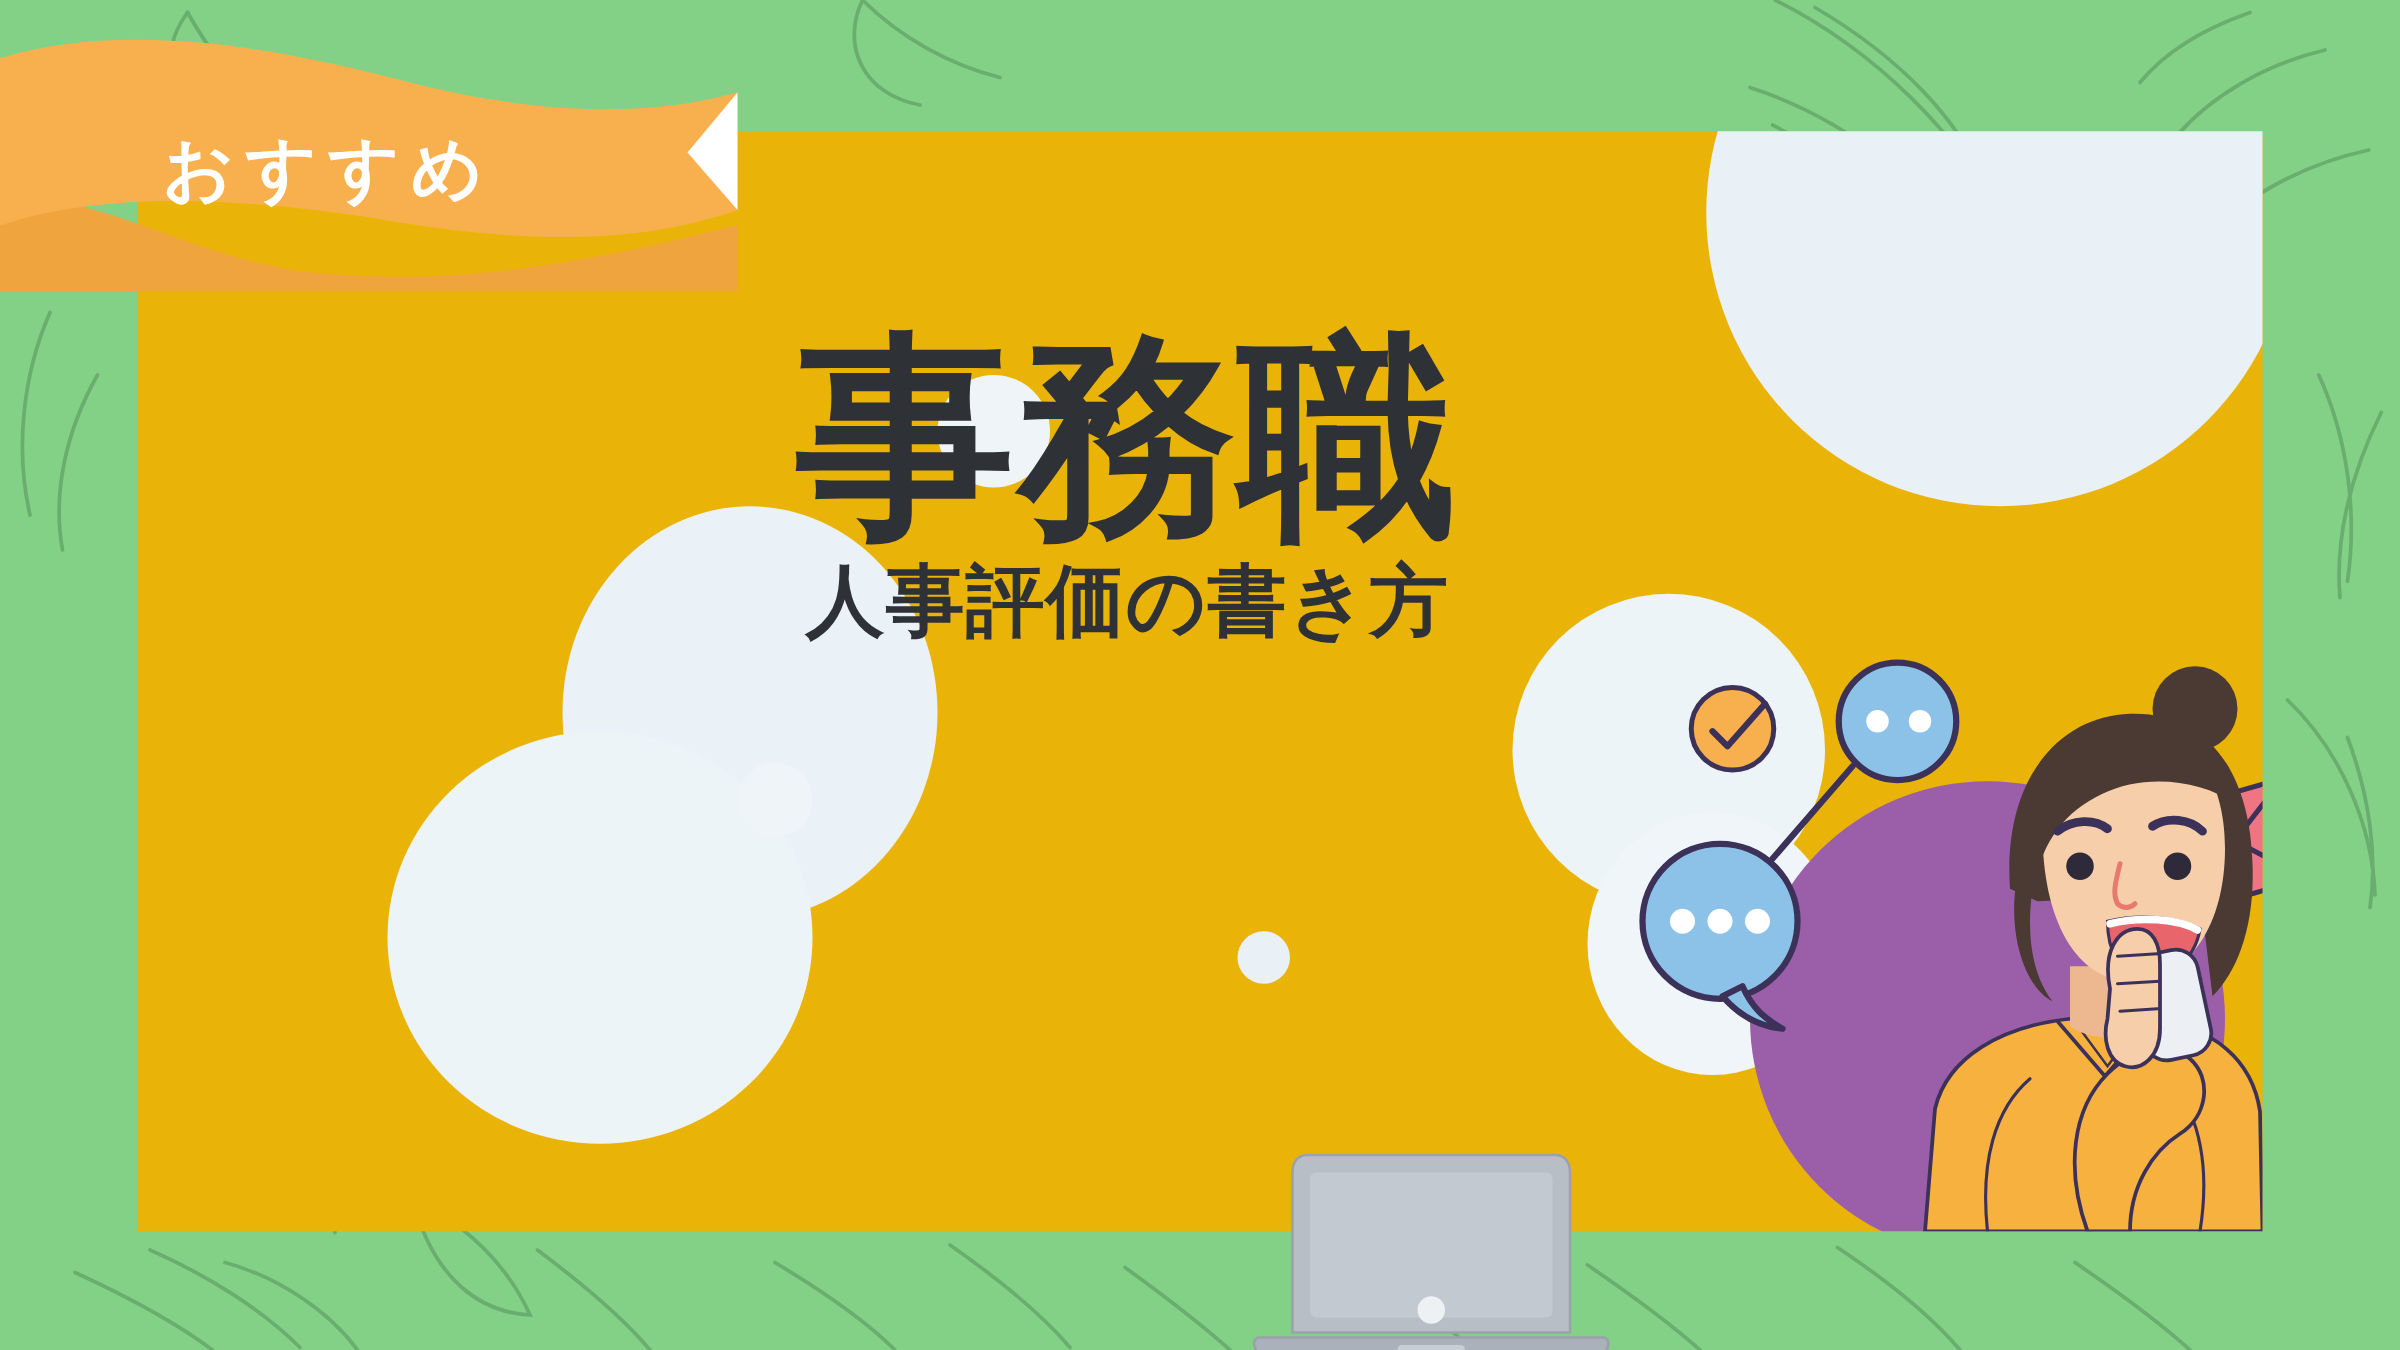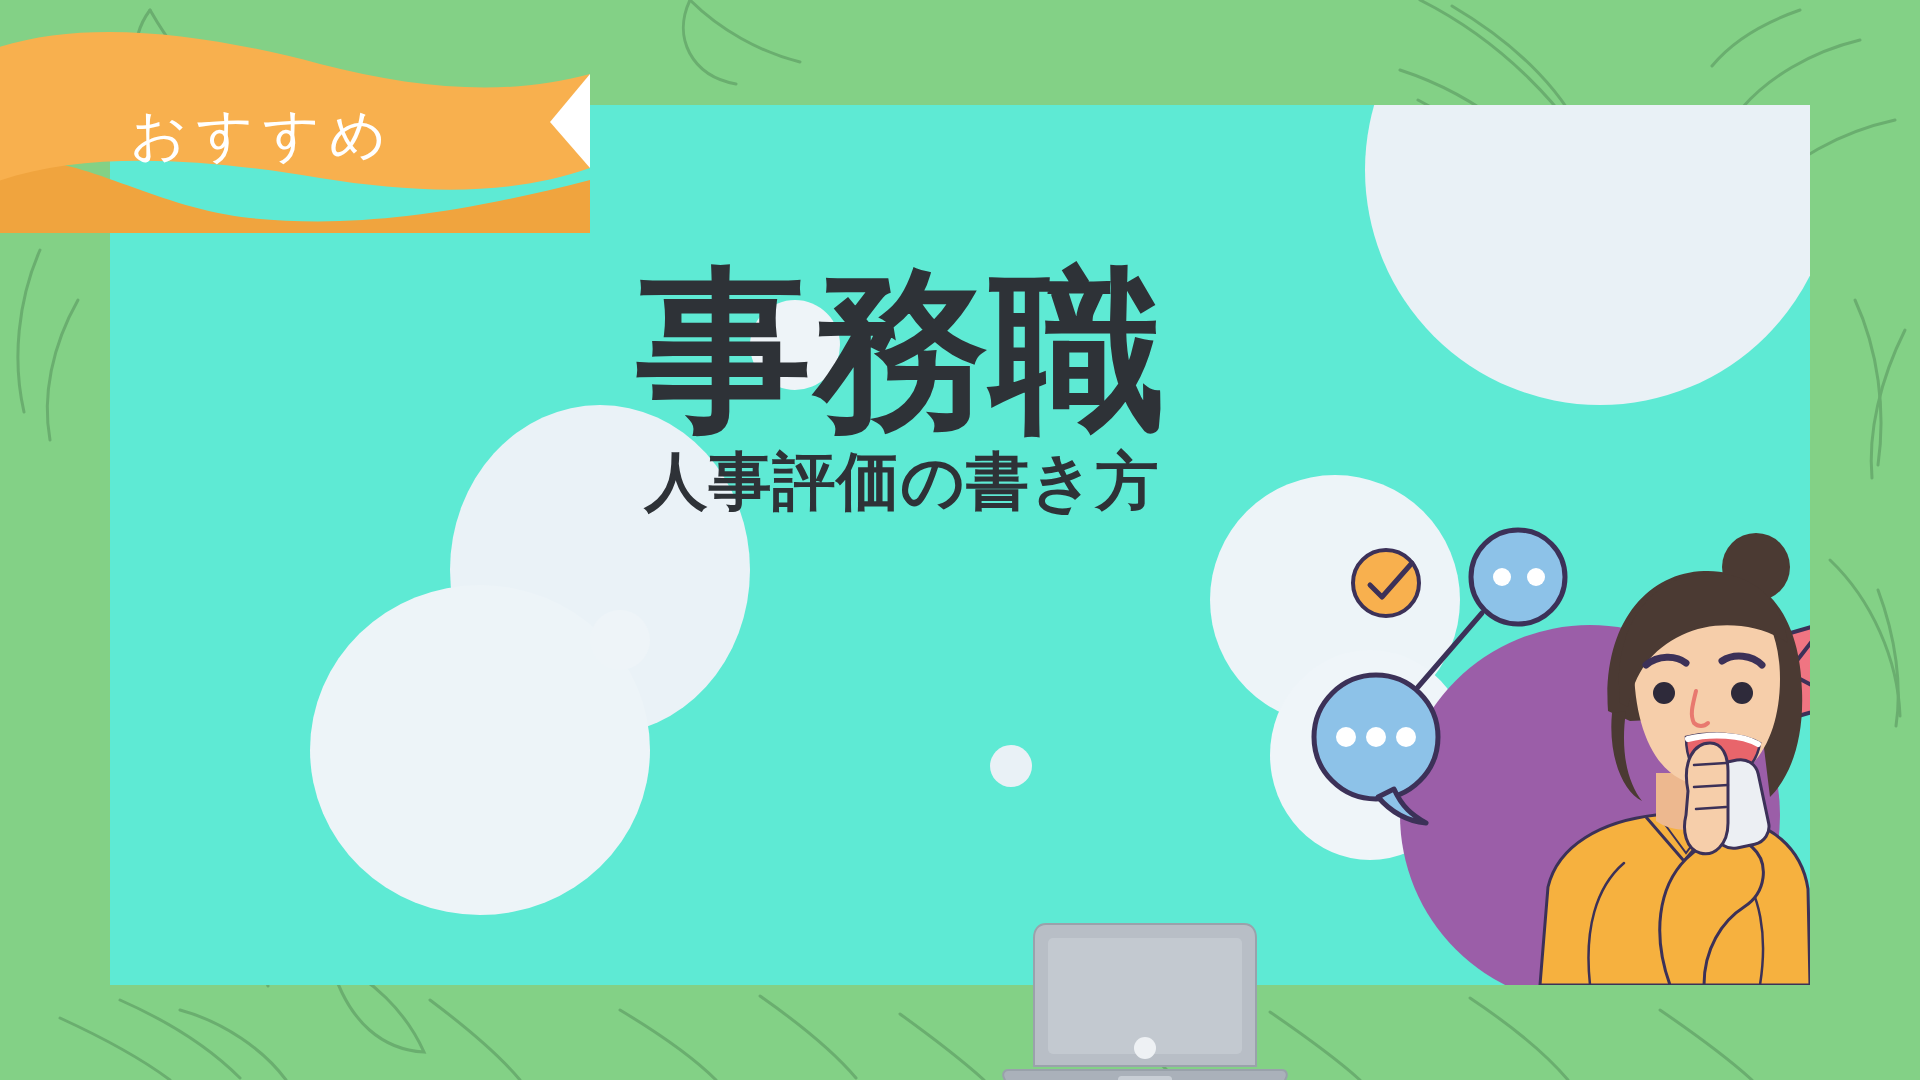--- a/index.html
+++ b/index.html
@@ -22,21 +22,21 @@
     position:absolute; inset:0;
     pointer-events:none;
   }
   .foliage svg { width:100%; height:100%; display:block; }
 
   
   #card {
     position:absolute;
     left:110px; top:105px;
     width:1700px; height:880px;
-    background:#5eead4;
+    background:#eab308;
     overflow:hidden;
   }
 
   
   .blob {
     position:absolute;
     border-radius:50%;
     background:#eaf2f7;
   }
   .blob.b1 { left:1255px; top:-170px; width:470px; height:470px; background:#e9f1f6; }
@@ -88,21 +88,21 @@
     position:absolute;
     left:-10px; top:18px;
     width:600px; height:215px;
     pointer-events:none;
   }
   #ribbon svg { display:block; width:100%; height:100%; overflow:visible; }
   #ribbon-label {
     position:absolute;
     left:140px; top:80px;
     font-size:56px;
-    font-weight:400;
+    font-weight:700;
     color:#ffffff;
     letter-spacing:9px;
     white-space:nowrap;
   }
 
   
   #illustration {
     position:absolute;
     right:0px; bottom:0px;
     width:520px; height:470px;

